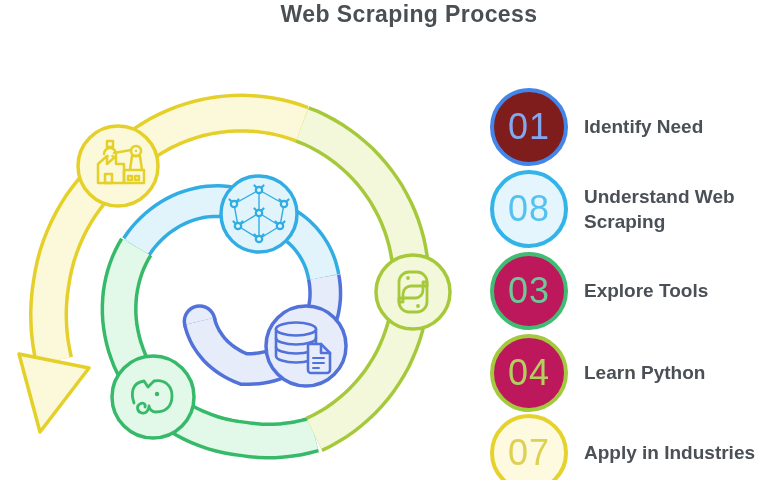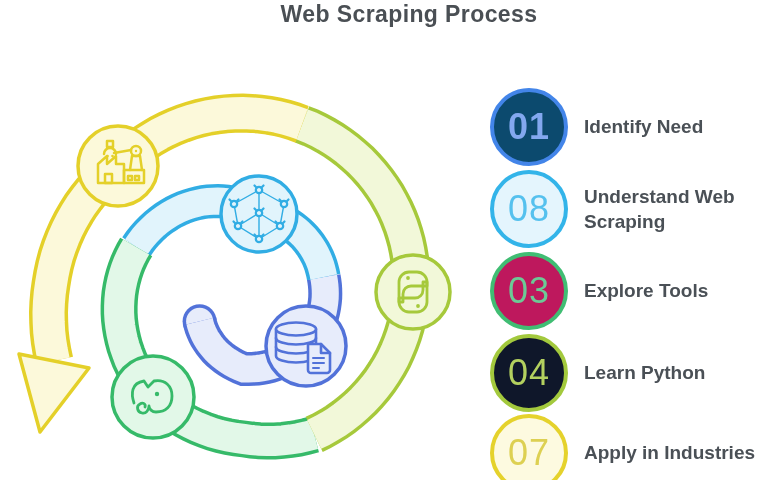--- a/index.html
+++ b/index.html
@@ -114,39 +114,39 @@
         <path d="M-2,-12 A6,6 0 1 0 -14,-12"></path>
         <rect x="-11" y="-25" width="6" height="6"></rect>
         <circle cx="-10.5" cy="-10" r="1.3" fill="currentColor" stroke="none"></circle>
         <circle cx="-5.5" cy="-10" r="1.3" fill="currentColor" stroke="none"></circle>
       </g>
     </svg>
   </div>
 
   <div>
     <div class="step" style="top:88px">
-      <div class="step-circle" style="background-color: #0c4a6e; border-color: rgb(67, 133, 233); color: rgb(131, 168, 239); font-weight: bold;">
+      <div class="step-circle" style="background-color: #7f1d1d; border-color: rgb(67, 133, 233); color: rgb(131, 168, 239);">
         <span>01</span>
       </div>
       <div class="step-label" style="color: rgb(74, 80, 86);">Identify Need</div>
     </div>
     <div class="step" style="top:170px">
       <div class="step-circle" style="background-color: rgb(228, 245, 253); border-color: rgb(51, 180, 233); color: rgb(85, 193, 238);">
         <span>08</span>
       </div>
       <div class="step-label" style="color: rgb(74, 80, 86);">Understand Web Scraping</div>
     </div>
     <div class="step" style="top:252px">
       <div class="step-circle" style="background-color: #be185d; border-color: rgb(64, 189, 115); color: rgb(108, 202, 150);">
         <span>03</span>
       </div>
       <div class="step-label" style="color: rgb(74, 80, 86);">Explore Tools</div>
     </div>
     <div class="step" style="top:334px">
-      <div class="step-circle" style="background-color: #0f172a; border-color: rgb(163, 201, 61); color: rgb(179, 208, 95);">
+      <div class="step-circle" style="background-color: #be185d; border-color: rgb(163, 201, 61); color: rgb(179, 208, 95);">
         <span>04</span>
       </div>
       <div class="step-label" style="color: rgb(74, 80, 86);">Learn Python</div>
     </div>
     <div class="step" style="top:414px">
       <div class="step-circle" style="background-color: rgb(253, 250, 224); border-color: rgb(229, 210, 44); color: rgb(221, 208, 82);">
         <span>07</span>
       </div>
       <div class="step-label" style="color: rgb(74, 80, 86);">Apply in Industries</div>
     </div>

